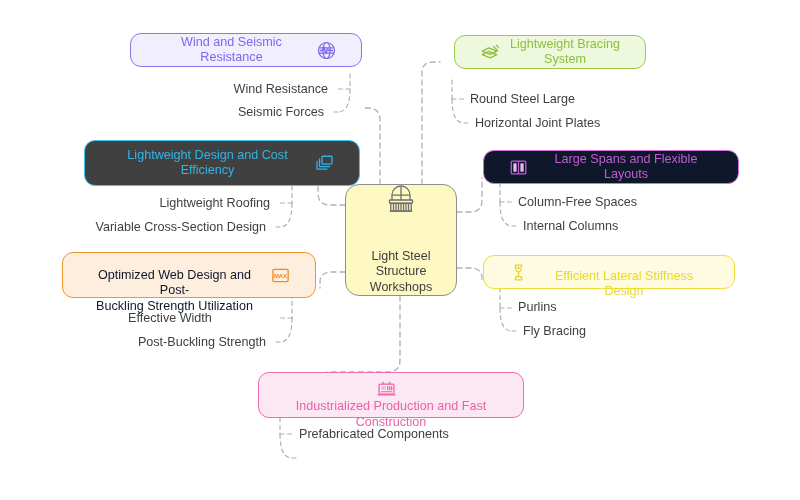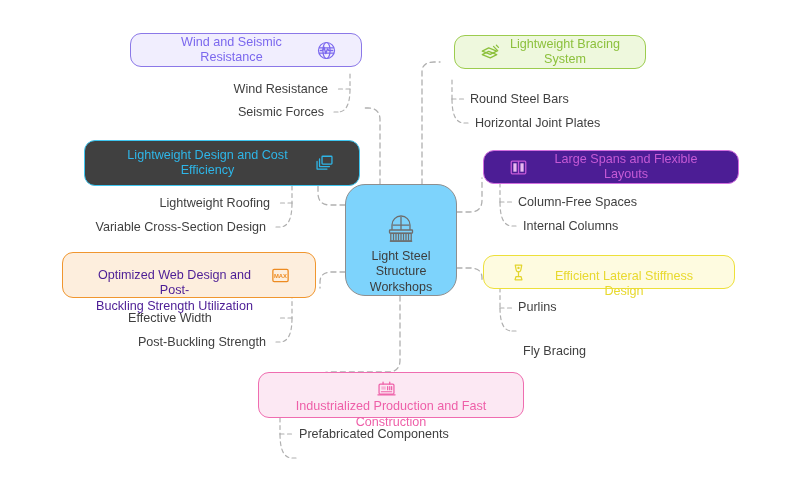--- a/index.html
+++ b/index.html
@@ -30,27 +30,27 @@
   }
 
   
   .center-node {
     position: absolute;
     left: 345px;
     top: 184px;
     width: 112px;
     height: 112px;
     box-sizing: border-box;
-    background: #7dd3fc;
+    background: #fef9c3;
     border: 1.4px solid #8e8e8e;
-    border-radius: 20px;
+    border-radius: 14px;
     display: flex;
     flex-direction: column;
     align-items: center;
-    justify-content: flex-end;
+    justify-content: space-between;
     z-index: 5;
   }
   .center-icon {
     width: 34px;
     height: 30px;
     margin-bottom: 4px;
   }
   .center-label {
     font-size: 12.5px;
     line-height: 15.5px;
@@ -192,73 +192,73 @@
   <div class="node icon-left" style="left:454px; top:35px; width:192px; height:34px;
               background:#eef8dd; border-color:#9ccc4e;">
     <svg class="n-icon" viewBox="0 0 22 22" xmlns="http://www.w3.org/2000/svg" fill="none" stroke="#8cc03c" stroke-width="1.3" stroke-linejoin="round">
       <path d="M3.4 9.6 L10.2 6.2 L18.6 9.6 L11.8 13 Z"></path>
       <path d="M3.4 13.2 L10.2 9.8 L18.6 13.2 L11.8 16.6 Z"></path>
       <path d="M15.2 4.6 L19.6 9.2" stroke-linecap="round"></path>
       <path d="M18.2 3.4 L20.4 5.6" stroke-linecap="round"></path>
     </svg>
     <div class="n-label" style="color:#8cc03c;">Lightweight Bracing System</div>
   </div>
-  <div class="leaf align-left" style="left:470px; top:92px;">Round Steel Bars</div>
+  <div class="leaf align-left" style="left:470px; top:92px;">Round Steel Large</div>
   <div class="leaf align-left" style="left:475px; top:116px;">Horizontal Joint Plates</div>
 
   <div class="node icon-right" style="left:84px; top:140px; width:276px; height:46px;
               background:#404040; border-color:#3ec6f0;">
     <svg class="n-icon" viewBox="0 0 22 22" xmlns="http://www.w3.org/2000/svg" fill="none" stroke="#2eb6e8" stroke-width="1.35" stroke-linejoin="round">
       <rect x="8.4" y="3.4" width="10.4" height="8.2" rx="0.8"></rect>
       <path d="M5.8 6.2 V14.2 H16.2" stroke-linecap="round"></path>
       <path d="M3.2 8.8 V16.8 H13.6" stroke-linecap="round"></path>
     </svg>
     <div class="n-label" style="color:#2eb6e8;">Lightweight Design and Cost
 Efficiency</div>
   </div>
   <div class="leaf align-right" style="left:70px; top:196px; width:200px;">Lightweight Roofing</div>
   <div class="leaf align-right" style="left:56px; top:220px; width:210px;">Variable Cross-Section Design</div>
 
   <div class="node icon-left" style="left:483px; top:150px; width:256px; height:34px;
-              background:#4c1d95; border-color:#d36fe0;">
+              background:#0f172a; border-color:#d36fe0;">
     <svg class="n-icon" viewBox="0 0 22 22" xmlns="http://www.w3.org/2000/svg" fill="none" stroke="#c65ad6" stroke-width="1.35">
       <rect x="3.4" y="4.4" width="15.2" height="13.2" rx="1"></rect>
       <path d="M11 4.4 V17.6"></path>
       <rect x="5.6" y="6.6" width="3.4" height="8.8" fill="#e9b9f0" stroke="none"></rect>
       <rect x="13" y="6.6" width="3.4" height="8.8" fill="#e9b9f0" stroke="none"></rect>
     </svg>
     <div class="n-label" style="color:#c65ad6;">Large Spans and Flexible Layouts</div>
   </div>
   <div class="leaf align-left" style="left:518px; top:195px;">Column-Free Spaces</div>
   <div class="leaf align-left" style="left:523px; top:219px;">Internal Columns</div>
 
   <div class="node icon-right" style="left:62px; top:252px; width:254px; height:46px;
               background:#fdeedd; border-color:#f0962f;">
     <svg class="n-icon" viewBox="0 0 22 22" xmlns="http://www.w3.org/2000/svg">
       <rect x="3" y="4.6" width="16" height="12.8" rx="1.4" fill="none" stroke="#ed8b21" stroke-width="1.35"></rect>
       <text x="11" y="13.4" text-anchor="middle" font-family="'Liberation Sans', sans-serif" font-size="6.1" font-weight="bold" fill="#ed8b21">MAX</text>
     </svg>
-    <div class="n-label" style="color:#4c1d95;margin-top:32px;">Optimized Web Design and Post-
+    <div class="n-label" style="color:#0f172a;margin-top:32px;">Optimized Web Design and Post-
 Buckling Strength Utilization</div>
   </div>
   <div class="leaf align-right" style="left:70px; top:311px; width:200px;text-align:center;">Effective Width</div>
   <div class="leaf align-right" style="left:56px; top:335px; width:210px;text-align:right;">Post-Buckling Strength</div>
 
   <div class="node icon-left" style="left:483px; top:255px; width:252px; height:34px;
               background:#fefbe0; border-color:#ede03a;">
     <svg class="n-icon" viewBox="0 0 22 22" xmlns="http://www.w3.org/2000/svg" fill="none" stroke="#e3d52c" stroke-width="1.3" stroke-linejoin="round">
       <path d="M7.6 3.2 H14.4 L13.4 8.4 A2.6 2.6 0 0 1 11 10.4 A2.6 2.6 0 0 1 8.6 8.4 Z"></path>
       <path d="M11 10.4 V15.2" stroke-linecap="round"></path>
       <path d="M7.4 18.6 H14.6 L13.6 15.2 H8.4 Z"></path>
       <circle cx="11" cy="6.2" r="1.25" fill="#e3d52c" stroke="none"></circle>
     </svg>
     <div class="n-label" style="color:#e8d92e;margin-top:24px;">Efficient Lateral Stiffness Design</div>
   </div>
   <div class="leaf align-left" style="left:518px; top:300px;">Purlins</div>
-  <div class="leaf align-left" style="left:523px; top:324px;margin-top:20px;">Fly Bracing</div>
+  <div class="leaf align-left" style="left:523px; top:324px;">Fly Bracing</div>
 
   <div class="node icon-left" style="left:258px; top:372px; width:266px; height:46px;
               background:#fce8f3; border-color:#ef6db0;flex-direction:column;">
     <svg class="n-icon" viewBox="0 0 22 22" xmlns="http://www.w3.org/2000/svg" fill="none" stroke="#ee5fa8" stroke-width="1.3" stroke-linejoin="round">
       <rect x="3.2" y="6.4" width="15.6" height="10.4" rx="1.2"></rect>
       <rect x="5.6" y="8.8" width="4.6" height="3.4" fill="#f7b3d6" stroke="none"></rect>
       <path d="M5.6 14.4 H16.4" stroke-linecap="round"></path>
       <path d="M12.2 9 V12.2 M14.4 9 V12.2 M16.4 9 V12.2" stroke-linecap="round"></path>
       <path d="M2 17.6 H20" stroke-linecap="round"></path>
       <path d="M7.4 4.2 V6.4 M14.4 4.2 V6.4" stroke-linecap="round"></path>

